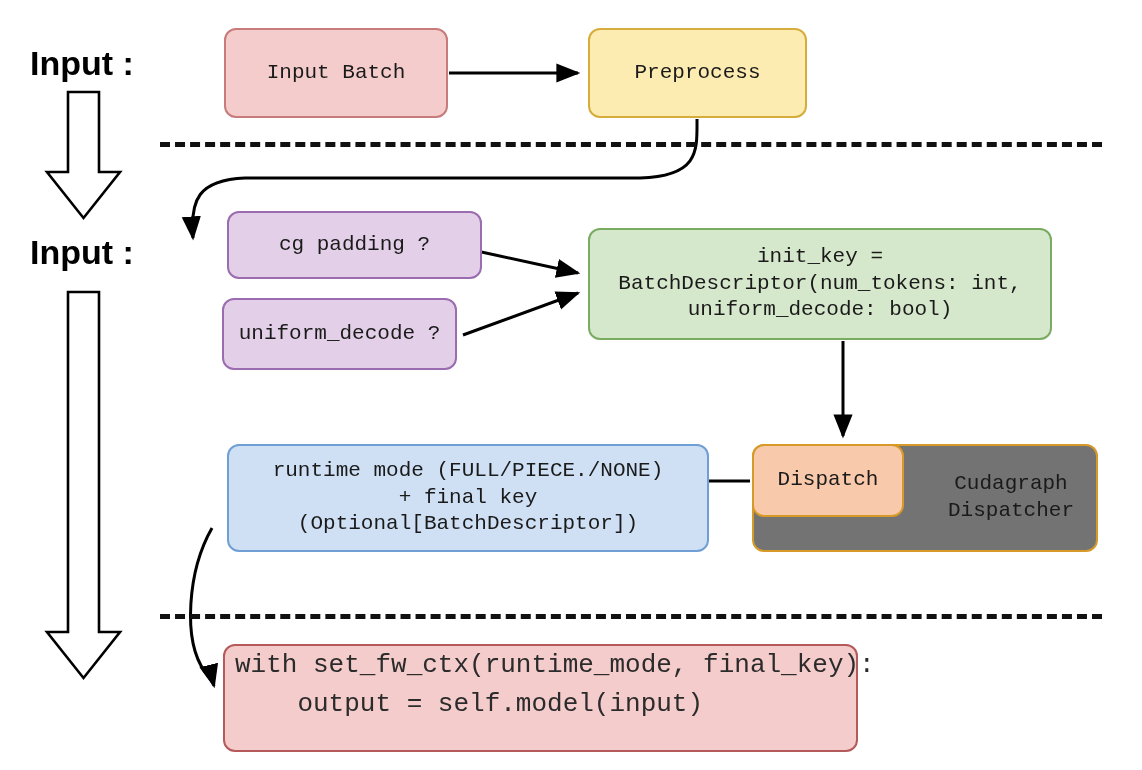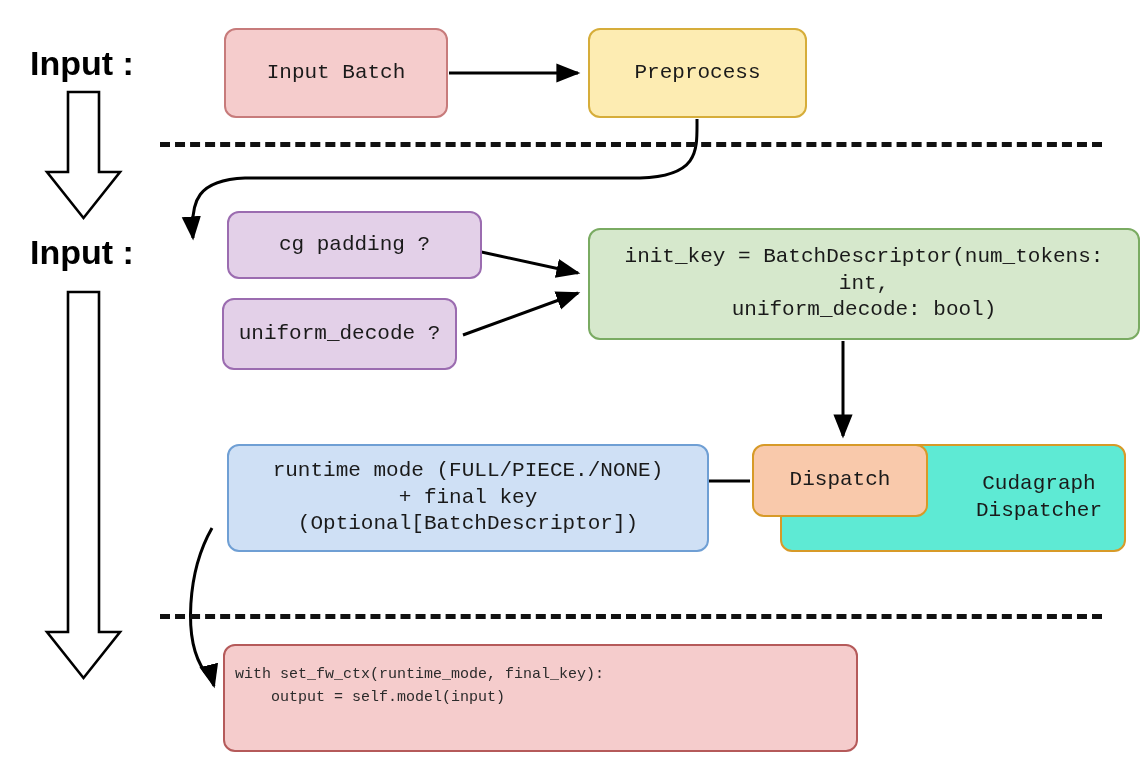--- a/index.html
+++ b/index.html
@@ -45,27 +45,27 @@
     border-width: 2px;
     border-style: solid;
     font-family: Liberation Mono, monospace;
     font-size: 21px;
     color: #1a1a1a;
     line-height: 1.28;
     padding: 4px 10px;
   }
   .node.code {
     font-family: "Liberation Mono", monospace;
-    font-size: 15px;
+    font-size: 26px;
     justify-content: flex-start;
     align-items: flex-start;
     text-align: left;
     white-space: pre;
     line-height: 1.5;
-    padding: 18px 12px 12px 10px;
+    padding: 0 12px 12px 10px;
     color: #2b2b2b;
   }
   .node.multiline {
     white-space: pre-line;
   }
   
   #node-input-batch {
     left: 224px; top: 28px; width: 224px; height: 90px;
     background: #f5cccc; border-color: #c77b7b;
   }
@@ -75,35 +75,35 @@
   }
   #node-cg-padding {
     left: 227px; top: 211px; width: 255px; height: 68px;
     background: #e3d0e8; border-color: #9b6cb0;
   }
   #node-uniform-decode {
     left: 222px; top: 298px; width: 235px; height: 72px;
     background: #e3d0e8; border-color: #9b6cb0;
   }
   #node-init-key {
-    left: 588px; top: 228px; width: 552px; height: 112px;
+    left: 588px; top: 228px; width: 464px; height: 112px;
     background: #d6e8cc; border-color: #7aab62;
   }
   #node-runtime-mode {
     left: 227px; top: 444px; width: 482px; height: 108px;
     background: #cfe0f5; border-color: #6f9fd4;
   }
   #node-cudagraph-dispatcher {
-    left: 780px; top: 444px; width: 346px; height: 108px;
-    background: #5eead4; border-color: #d79a28;
+    left: 752px; top: 444px; width: 346px; height: 108px;
+    background: #737373; border-color: #d79a28;
     justify-content: flex-end;
     padding-right: 22px;
   }
   #node-dispatch {
-    left: 752px; top: 444px; width: 176px; height: 73px;
+    left: 752px; top: 444px; width: 152px; height: 73px;
     background: #f9c9ab; border-color: #d79a28;
     z-index: 3;
   }
   #node-code {
     left: 223px; top: 644px; width: 635px; height: 108px;
     background: #f5cccc; border-color: #b55a5a;
   }
   .dashed-line {
     position: absolute;
     height: 0;

